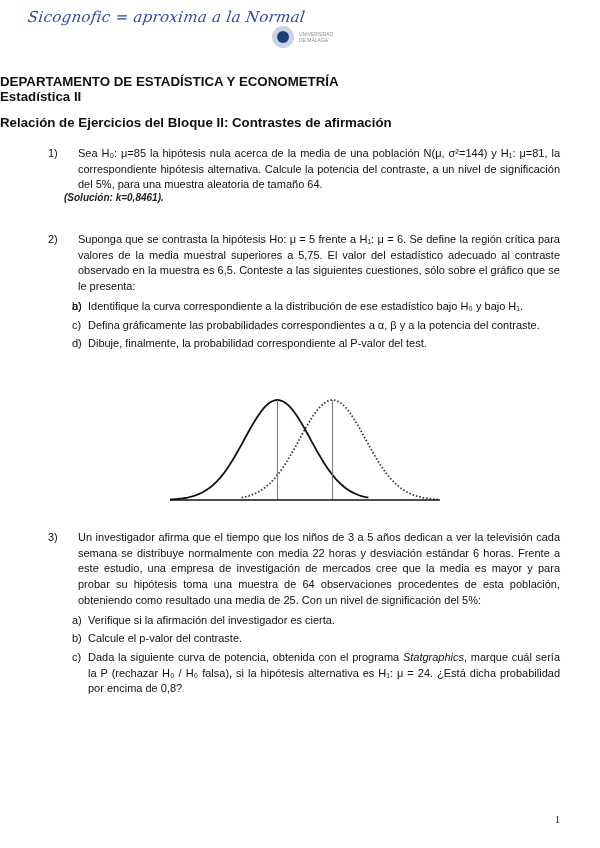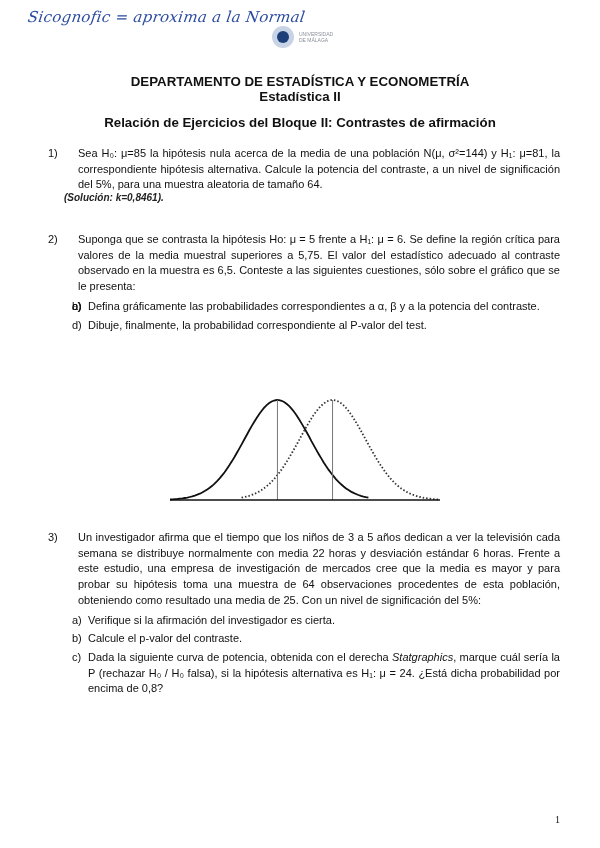--- a/index.html
+++ b/index.html
@@ -2,21 +2,21 @@
 <html><head>
   <meta charset="utf-8">
   <style>
     html, body { margin: 0; padding: 0; background: #ffffff; }
     body { width: 600px; height: 848px; position: relative; overflow: hidden; font-family: "Liberation Sans", sans-serif; color: #111; }
     .handwriting { position: absolute; left: 28px; top: 8px; font-family: "DejaVu Serif", serif; font-style: italic; font-size: 15px; color: #2a4aa0; letter-spacing: 0.3px; transform: skewX(-8deg); }
     .logo { position: absolute; left: 272px; top: 26px; display: flex; align-items: center; }
     .logo-emblem { width: 22px; height: 22px; border-radius: 50%; background: #c9d3e6; position: relative; }
     .logo-emblem::after { content: ""; position: absolute; left: 5px; top: 5px; width: 12px; height: 12px; border-radius: 50%; background: #1c3f7a; }
     .logo-text { margin-left: 5px; font-size: 5px; line-height: 6px; color: #8a8f99; text-transform: uppercase; }
-    .title { position: absolute; left: 0; width: 600px; text-align: center; font-weight: bold; font-size: 13.3px; }
+    .title { position: absolute; left: 0; width: 600px; font-weight: bold; font-size: 13.3px; }
     .t1 { top: 74px; }
     .t2 { top: 89px; }
     .t3 { top: 115px; font-size: 13.3px; }
     .ex { position: absolute; left: 48px; width: 512px; font-size: 11px; line-height: 15.7px; }
     .ex .num { position: absolute; left: 0; top: 0; }
     .ex .body { margin-left: 30px; text-align: justify; }
     .sub { position: relative; margin-left: 24px; padding-left: 16px; text-align: justify; margin-top: 3px; }
     .sub .lbl { position: absolute; left: 0; top: 0; }
     .sol { position: absolute; left: 64px; top: 192px; font-size: 10px; font-style: italic; font-weight: bold; color: #222; }
     .figure { position: absolute; left: 170px; top: 390px; width: 270px; height: 112px; }
@@ -46,20 +46,21 @@
 <div class="sol">(Solución: k=0,8461).</div>
 
 <div class="ex" style="top:232px;">
   <span class="num">2)</span>
   <div class="body">Suponga que se contrasta la hipótesis Ho: μ = 5 frente a H₁: μ = 6. Se define la región crítica para valores de la media muestral superiores a 5,75. El valor del estadístico adecuado al contraste observado en la muestra es 6,5. Conteste a las siguientes cuestiones, sólo sobre el gráfico que se le presenta:</div>
   <div class="sub" style="margin-top:4px;">
     <span class="lbl">a)</span>
   </div>
   <div class="sub">
     <span class="lbl">b)</span>
+    <span>Identifique la curva correspondiente a la distribución de ese estadístico bajo H₀ y bajo H₁.</span>
   </div>
   <div class="sub">
     <span class="lbl">c)</span>
     <span>Defina gráficamente las probabilidades correspondientes a α, β y a la potencia del contraste.</span>
   </div>
   <div class="sub">
     <span class="lbl">d)</span>
     <span>Dibuje, finalmente, la probabilidad correspondiente al P-valor del test.</span>
   </div>
 </div>
@@ -78,17 +79,17 @@
   <div class="sub" style="margin-top:4px;">
     <span class="lbl">a)</span>
     <span>Verifique si la afirmación del investigador es cierta.</span>
   </div>
   <div class="sub">
     <span class="lbl">b)</span>
     <span>Calcule el p-valor del contraste.</span>
   </div>
   <div class="sub">
     <span class="lbl">c)</span>
-    <span>Dada la siguiente curva de potencia, obtenida con el derecha </span><i>Statgraphics</i><span>, marque cuál sería la P (rechazar H₀ / H₀ falsa), si la hipótesis alternativa es H₁: μ = 24. ¿Está dicha probabilidad por encima de 0,8?</span>
+    <span>Dada la siguiente curva de potencia, obtenida con el programa </span><i>Statgraphics</i><span>, marque cuál sería la P (rechazar H₀ / H₀ falsa), si la hipótesis alternativa es H₁: μ = 24. ¿Está dicha probabilidad por encima de 0,8?</span>
   </div>
 </div>
 
 <div class="page-number">1</div>
 
 </body></html>

